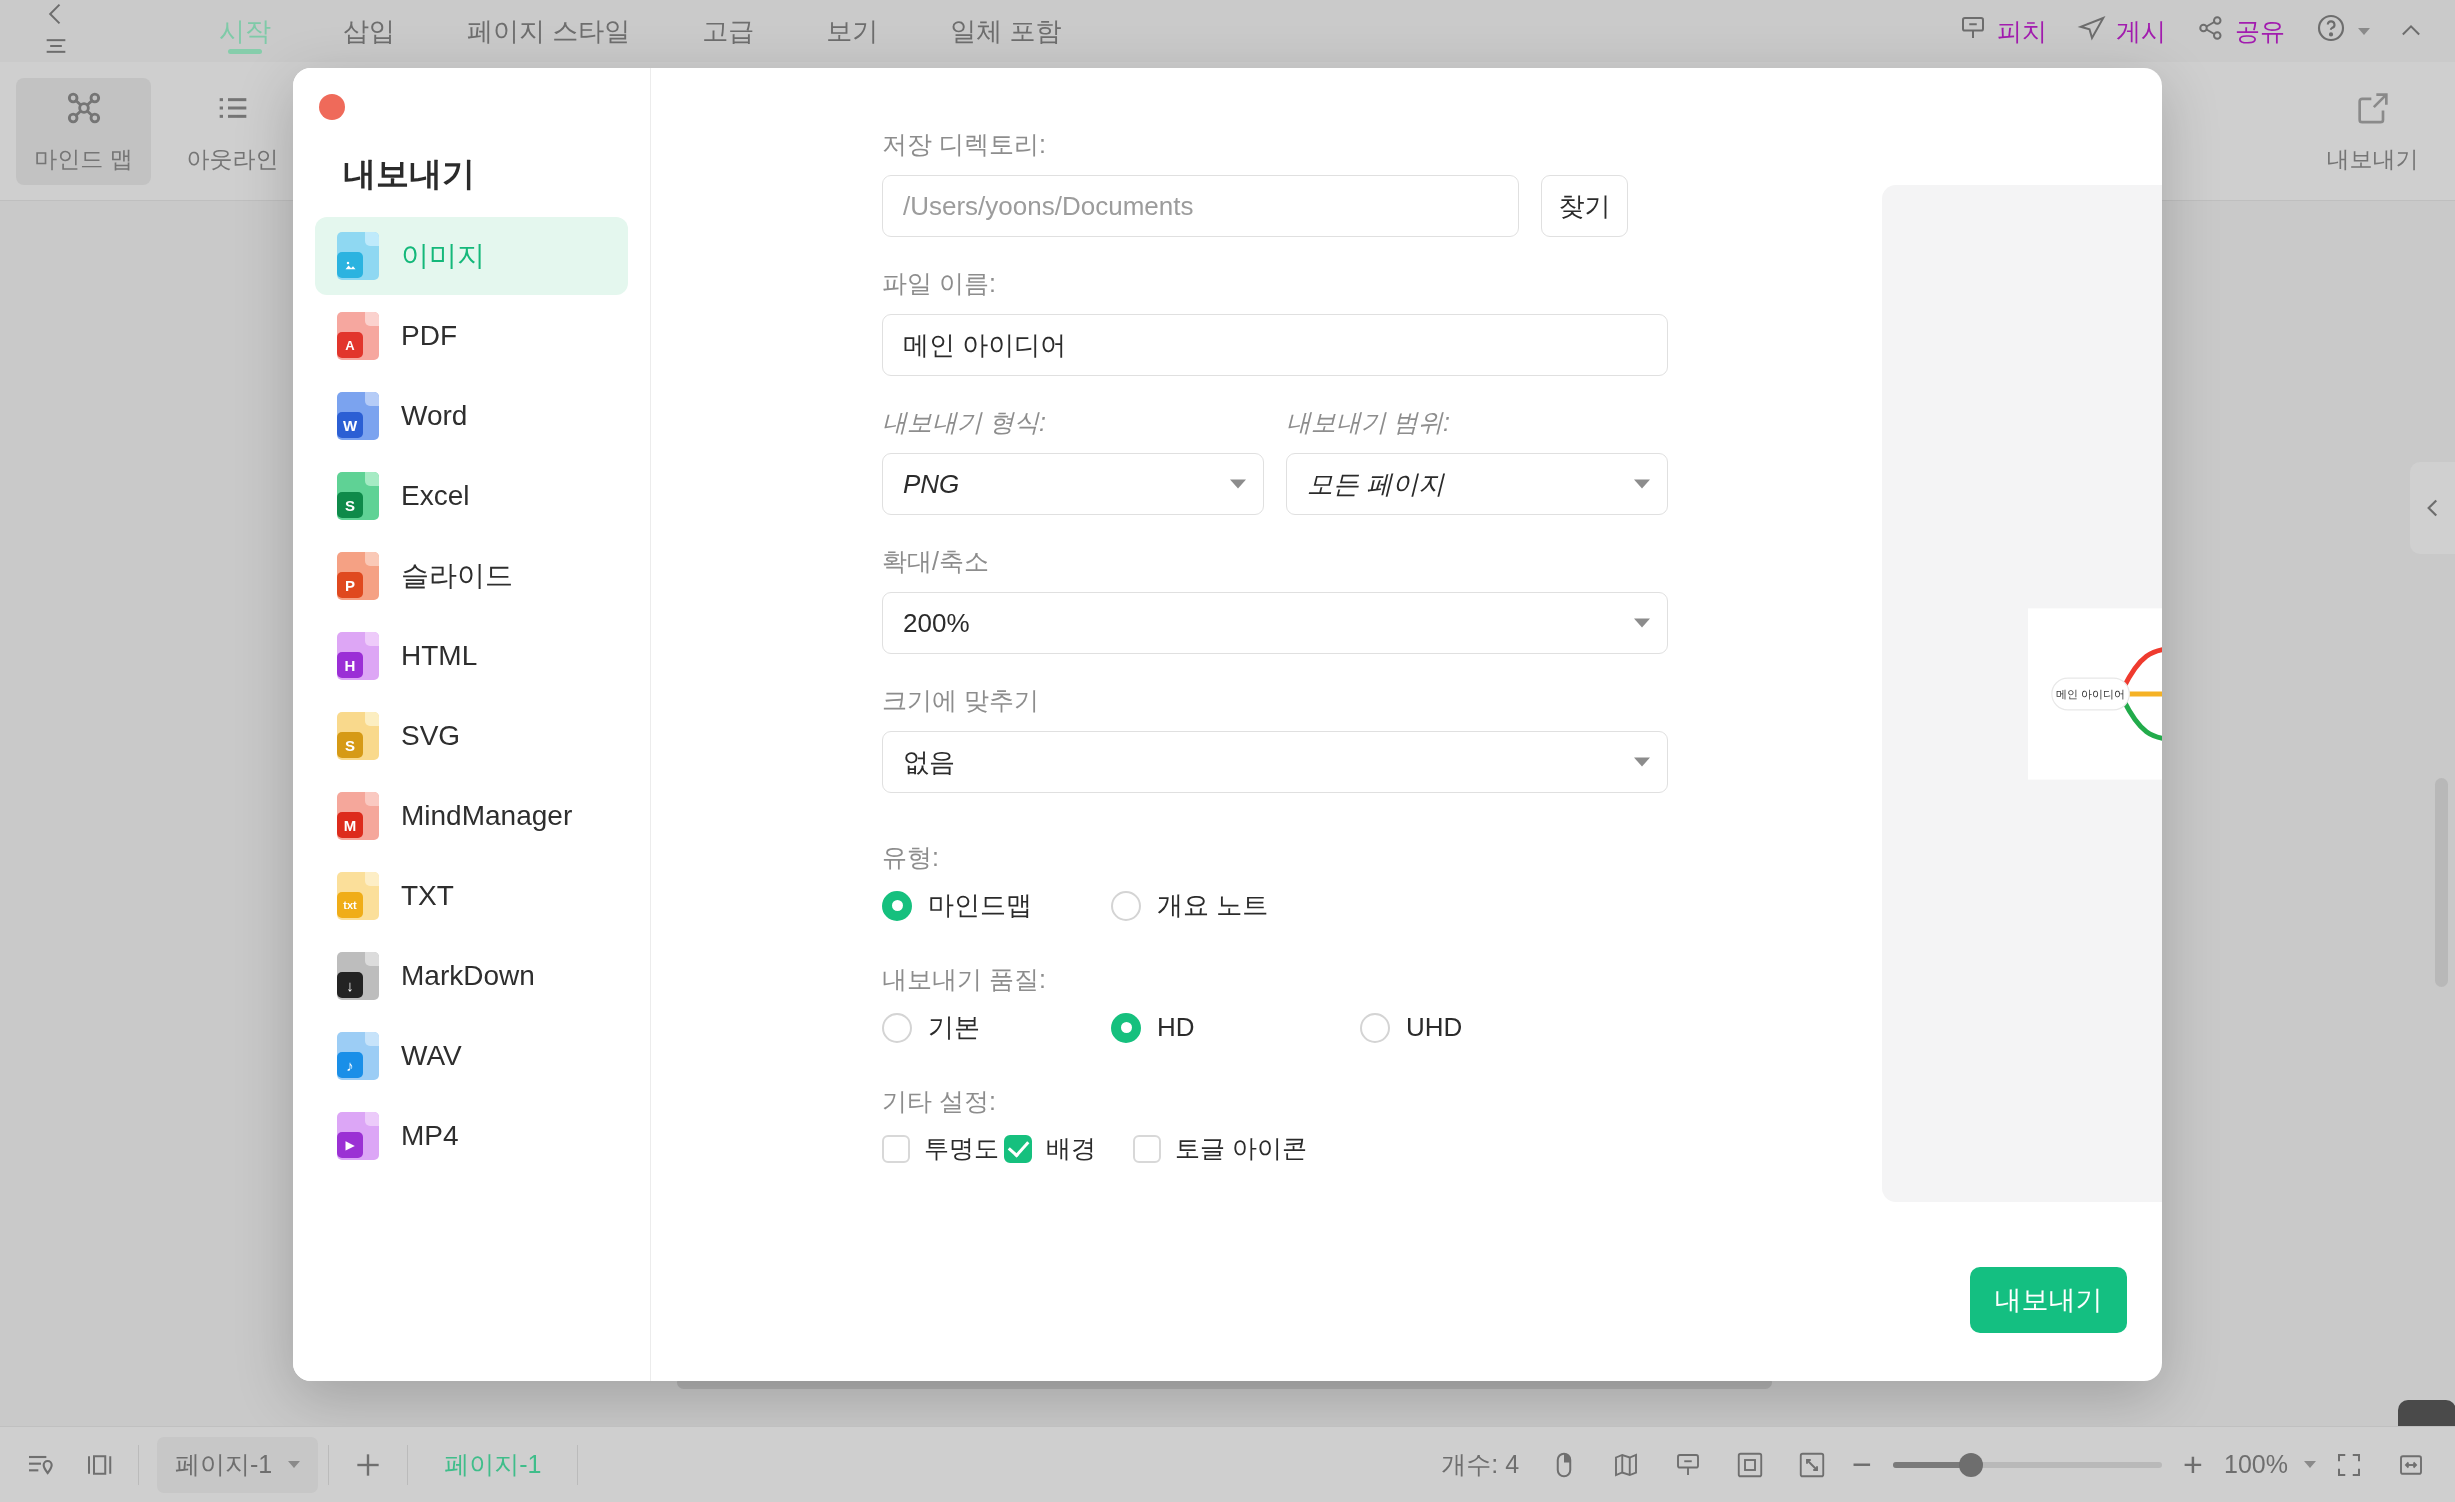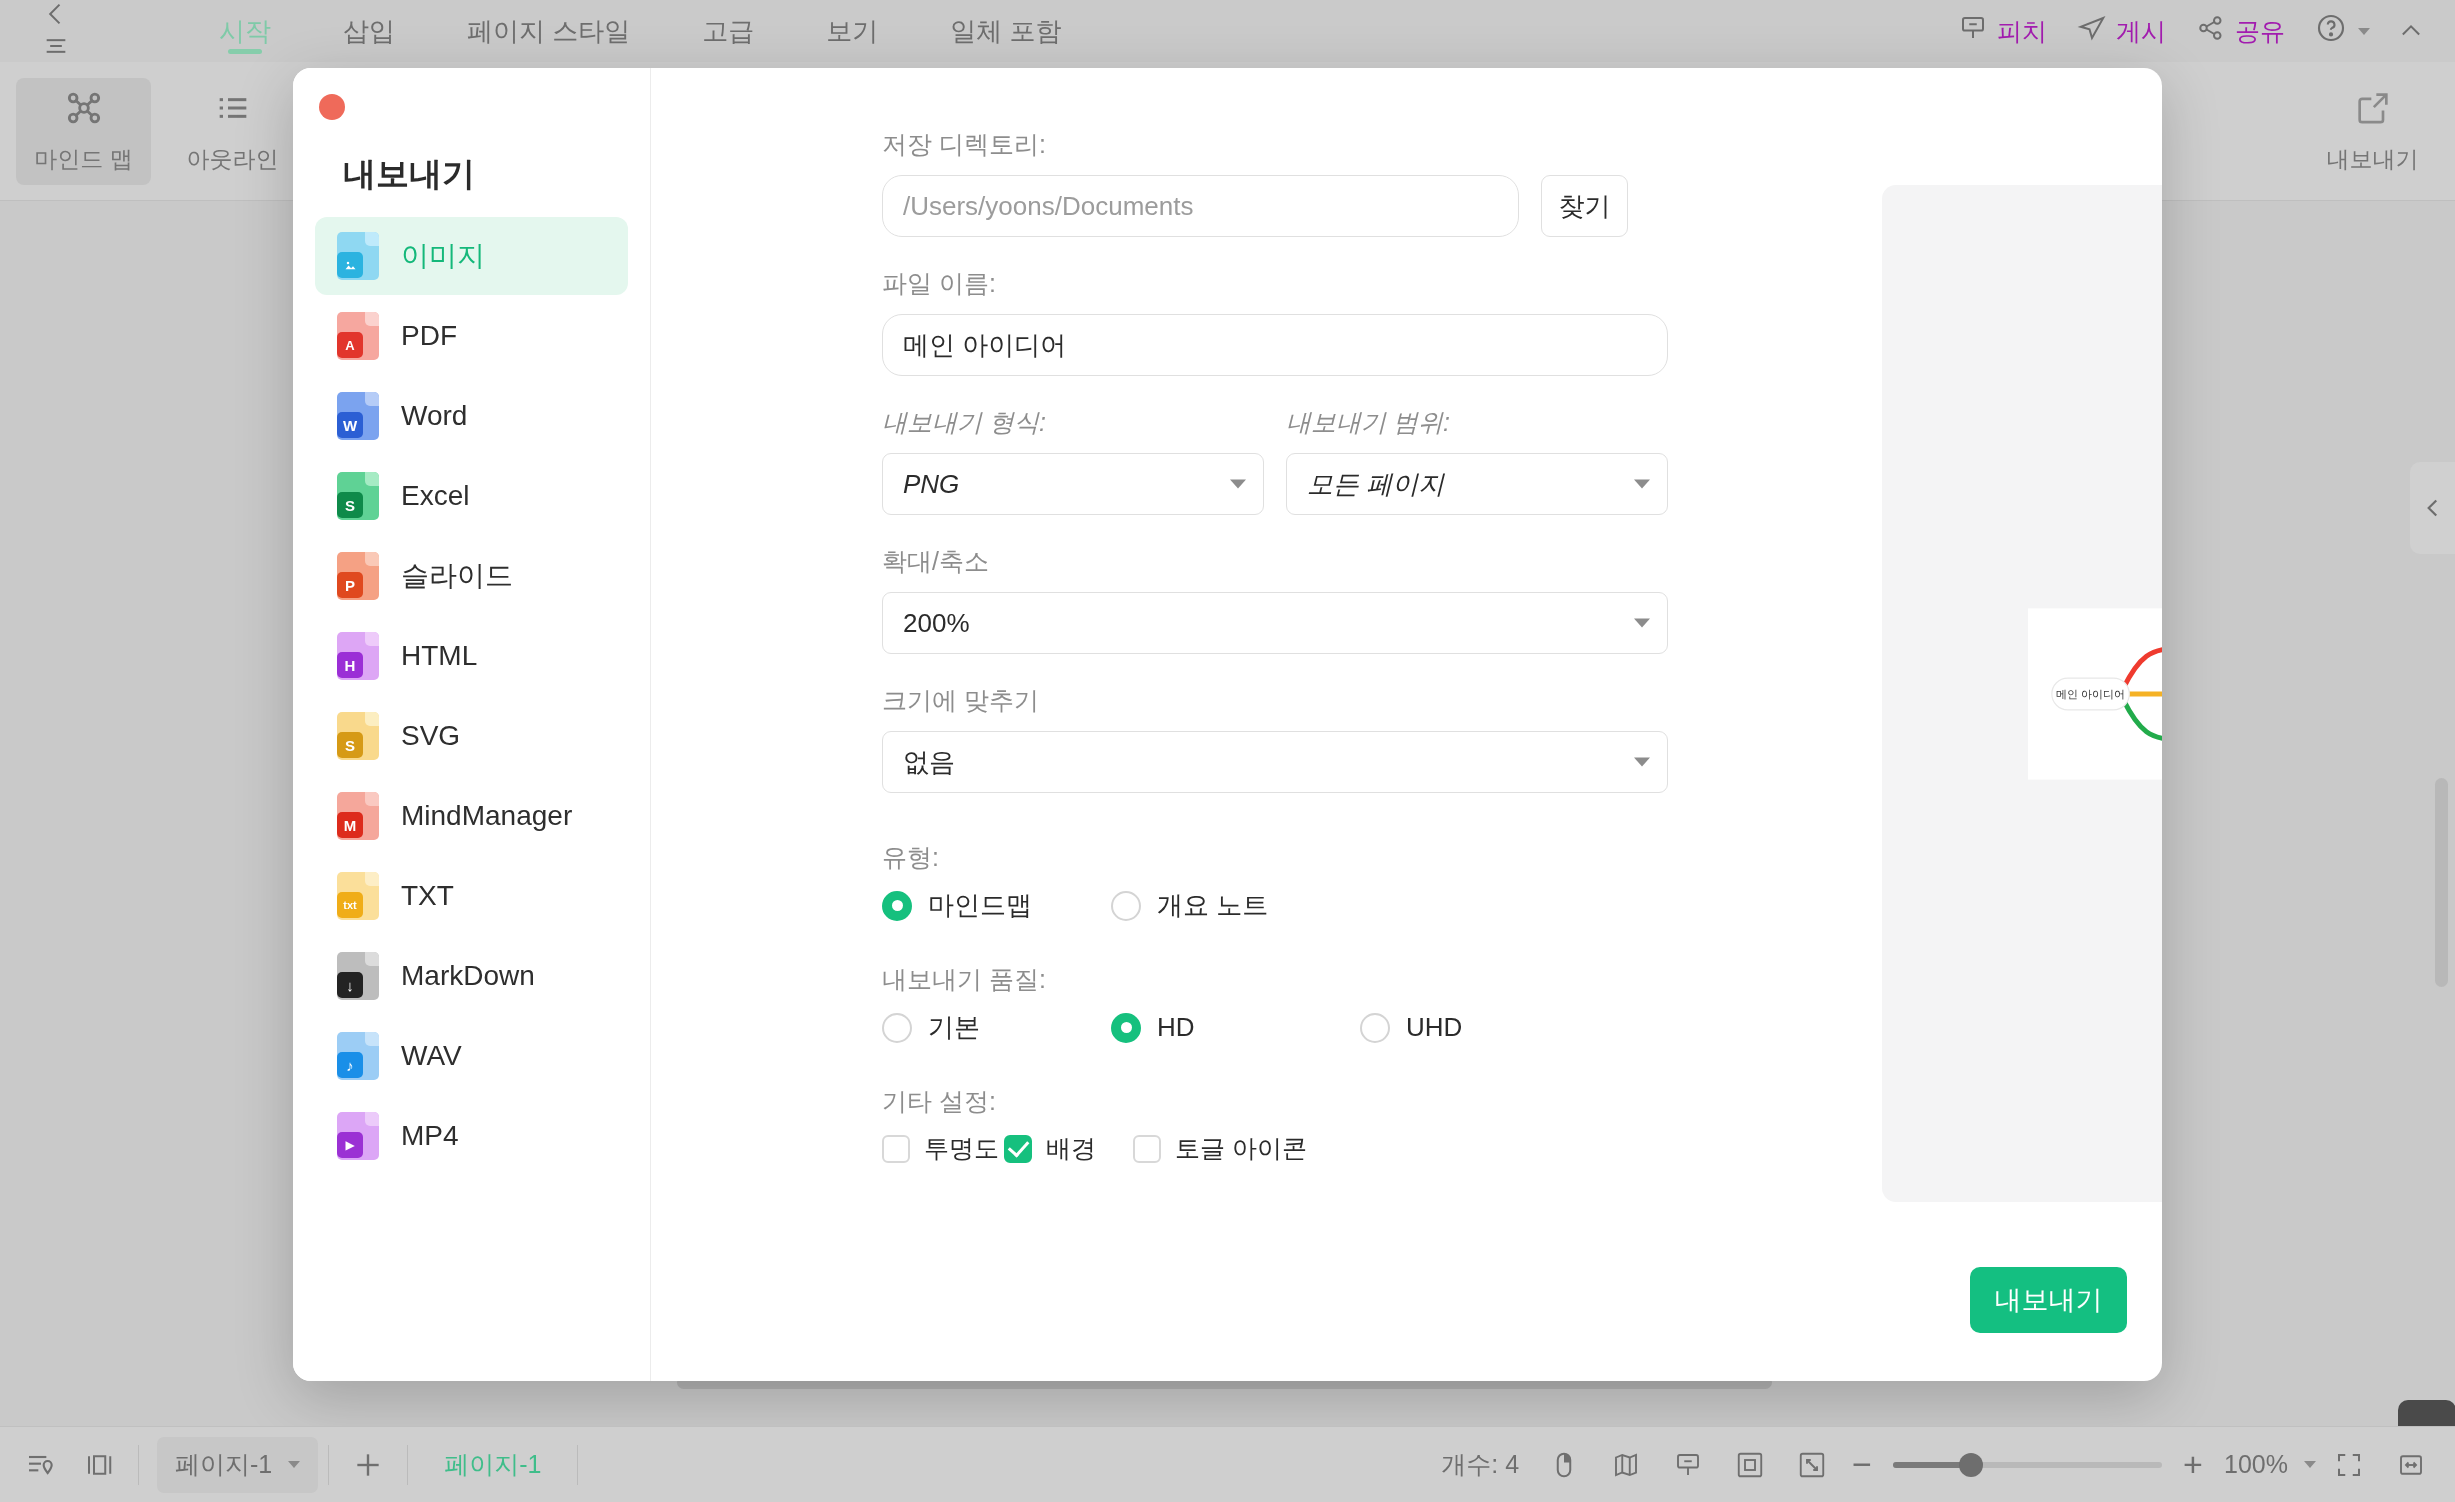--- a/index.html
+++ b/index.html
@@ -125,21 +125,21 @@
   }
 
   
   .modal-body { flex: 1; position: relative; padding: 62px 0 0 0; }
 
   .form-col { position: absolute; left: 231px; top: 60px; width: 786px; }
   .f-label { font-size: 25px; color: #8d8d8d; margin-bottom: 14px; }
   .f-row { margin-bottom: 30px; }
 
   .inp {
-    width: 100%; height: 62px; border: 1px solid #e0e0e0; border-radius: 20px;
+    width: 100%; height: 62px; border: 1px solid #e0e0e0; border-radius: 9px;
     background: #fff; font-size: 26px; color: #2b2b2b; padding: 0 20px;
     font-family: inherit; outline: none;
   }
   .inp::placeholder { color: #9c9c9c; }
 
   .dir-row { display: flex; gap: 22px; }
   .dir-row .inp { width: 637px; }
   .btn-find {
     width: 87px; height: 62px; border: 1px solid #e0e0e0; border-radius: 9px;
     background: #fff; font-size: 26px; color: #2b2b2b; font-family: inherit;

